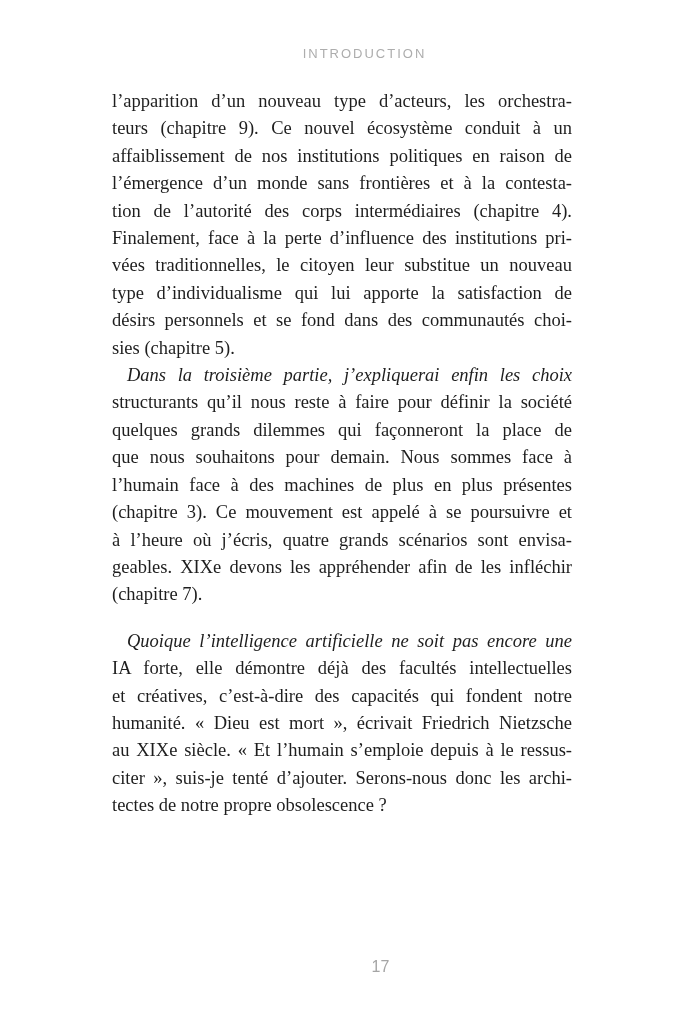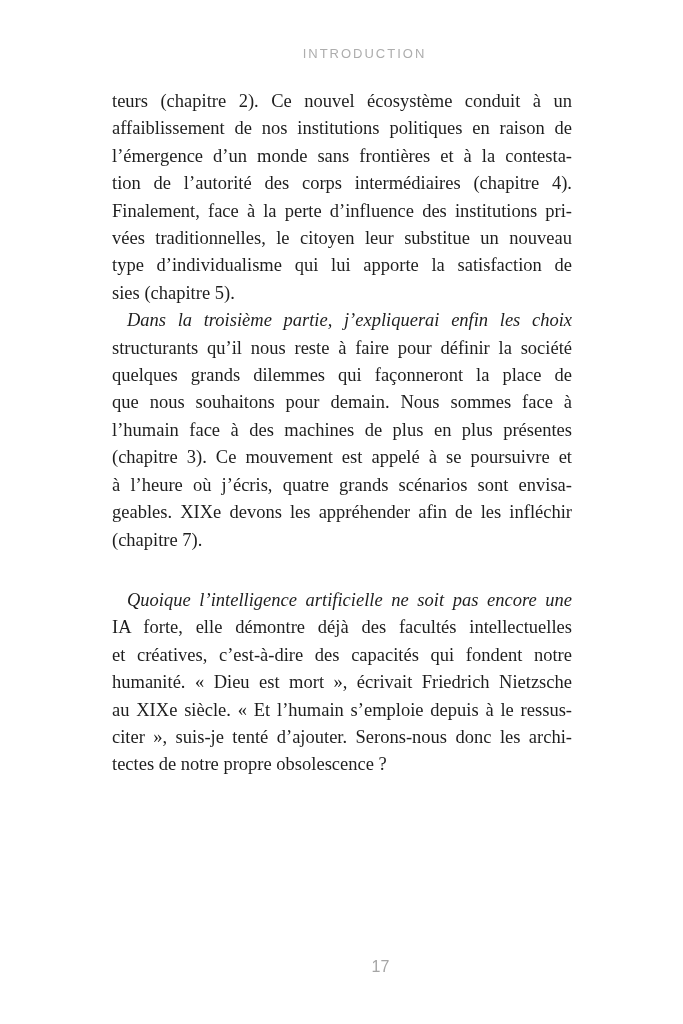--- a/index.html
+++ b/index.html
@@ -31,21 +31,21 @@
   .body-text {
     position: absolute;
     top: 88px;
     left: 112px;
     width: 460px;
     font-size: 18.5px;
     line-height: 27.4px;
     color: #1e1e1e;
   }
   .paragraph { margin: 0; }
-  .paragraph.space-before { margin-top: 33px; }
+  .paragraph.space-before { margin-top: 19px; }
   .line {
     text-align: justify;
     text-align-last: justify;
     white-space: nowrap;
   }
   .line.last {
     text-align-last: left;
   }
   .line.indent {
     text-indent: 15px;
@@ -63,27 +63,29 @@
   }
 </style>
 </head>
 <body>
 
 <div class="book-page">
   <div class="running-head">INTRODUCTION</div>
 
   <div class="body-text">
       <div class="paragraph">
-        <div class="line">teurs (chapitre 2). Ce nouvel écosystème conduit à un</div>
+        <div class="line">l’apparition d’un nouveau type d’acteurs, les orchestra-</div>
+        <div class="line">teurs (chapitre 9). Ce nouvel écosystème conduit à un</div>
         <div class="line">affaiblissement de nos institutions politiques en raison de</div>
         <div class="line">l’émergence d’un monde sans frontières et à la contesta-</div>
         <div class="line">tion de l’autorité des corps intermédiaires (chapitre 4).</div>
         <div class="line">Finalement, face à la perte d’influence des institutions pri-</div>
         <div class="line">vées traditionnelles, le citoyen leur substitue un nouveau</div>
         <div class="line">type d’individualisme qui lui apporte la satisfaction de</div>
+        <div class="line">désirs personnels et se fond dans des communautés choi-</div>
         <div class="line last">sies (chapitre 5).</div>
       </div>
       <div class="paragraph">
         <div class="line indent">Dans la troisième partie, j’expliquerai enfin les choix</div>
         <div class="line">structurants qu’il nous reste à faire pour définir la société</div>
         <div class="line">quelques grands dilemmes qui façonneront la place de</div>
         <div class="line">que nous souhaitons pour demain. Nous sommes face à</div>
         <div class="line">l’humain face à des machines de plus en plus présentes</div>
         <div class="line">(chapitre 3). Ce mouvement est appelé à se poursuivre et</div>
         <div class="line">à l’heure où j’écris, quatre grands scénarios sont envisa-</div>

